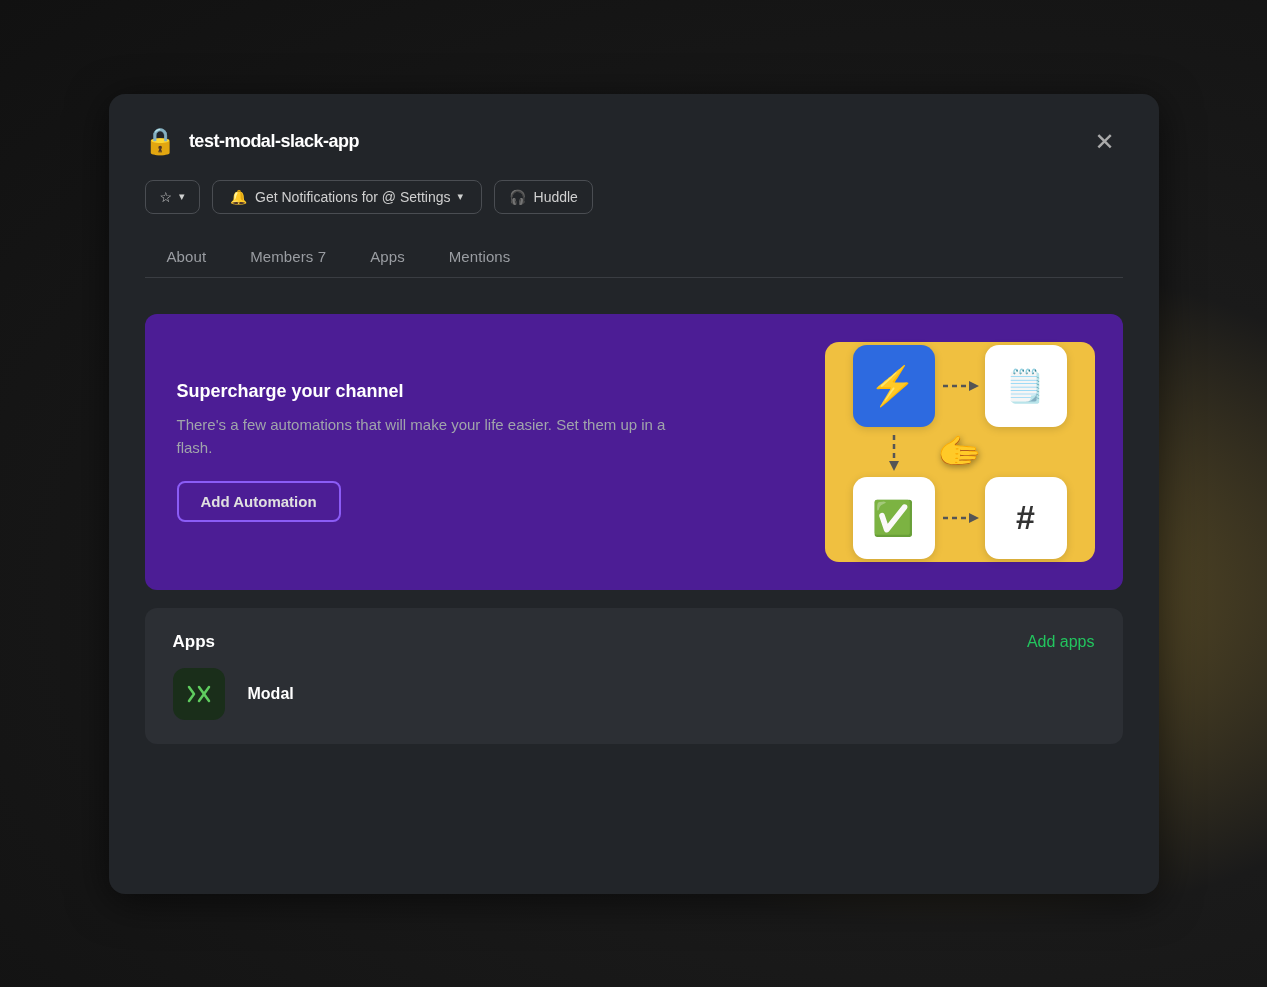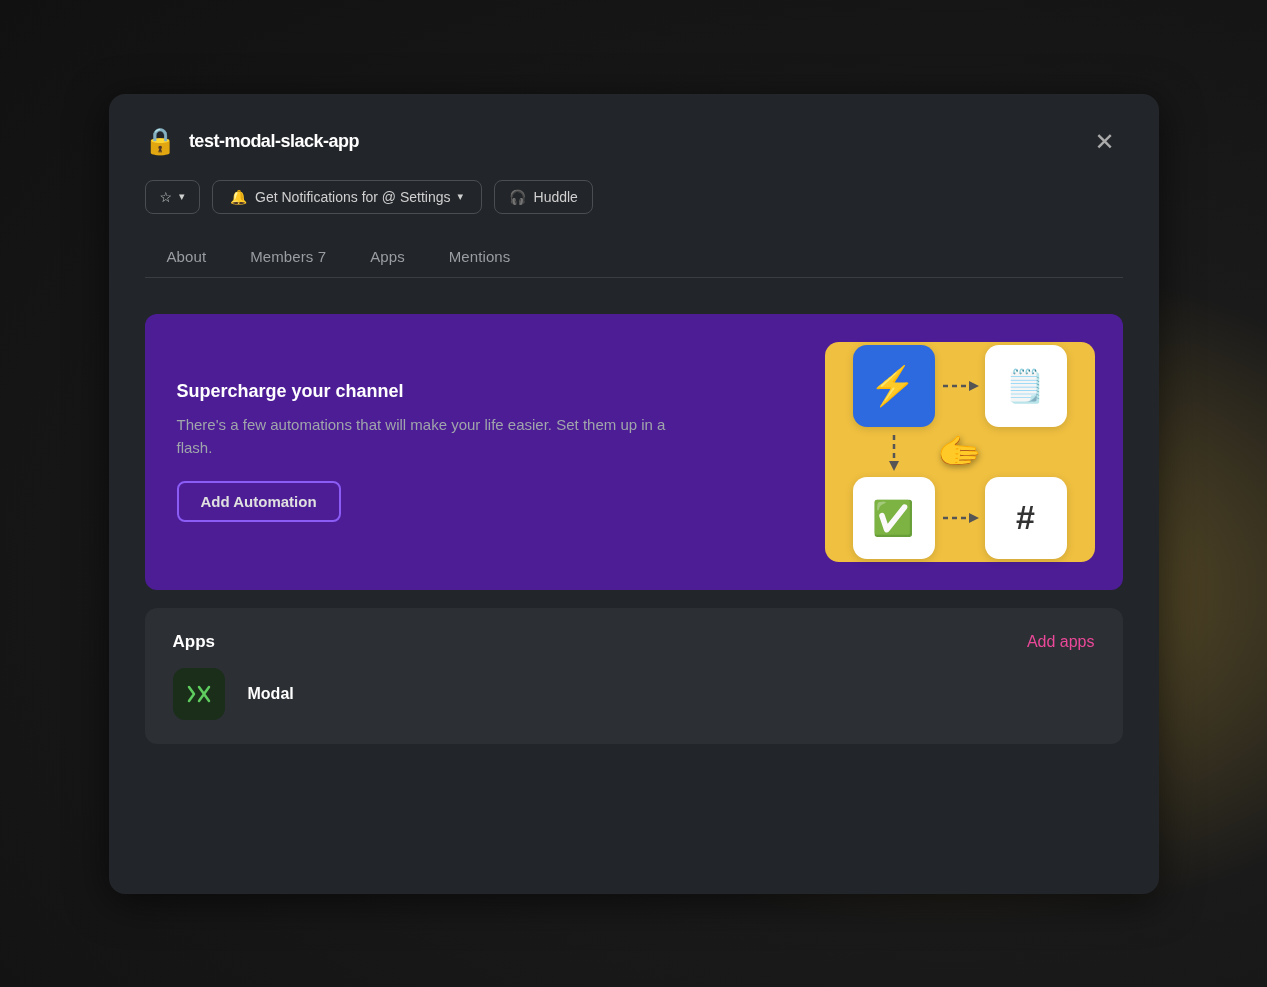--- a/index.html
+++ b/index.html
@@ -214,21 +214,21 @@
       margin-bottom: 16px;
     }
 
     .apps-title {
       font-size: 17px;
       font-weight: 700;
       color: #ffffff;
     }
 
     .add-apps-link {
-      color: #ec4899;
+      color: #22c55e;
       font-size: 16px;
       font-weight: 500;
       cursor: pointer;
       text-decoration: none;
       background: none;
       border: none;
     }
 
     .app-item {
       display: flex;

